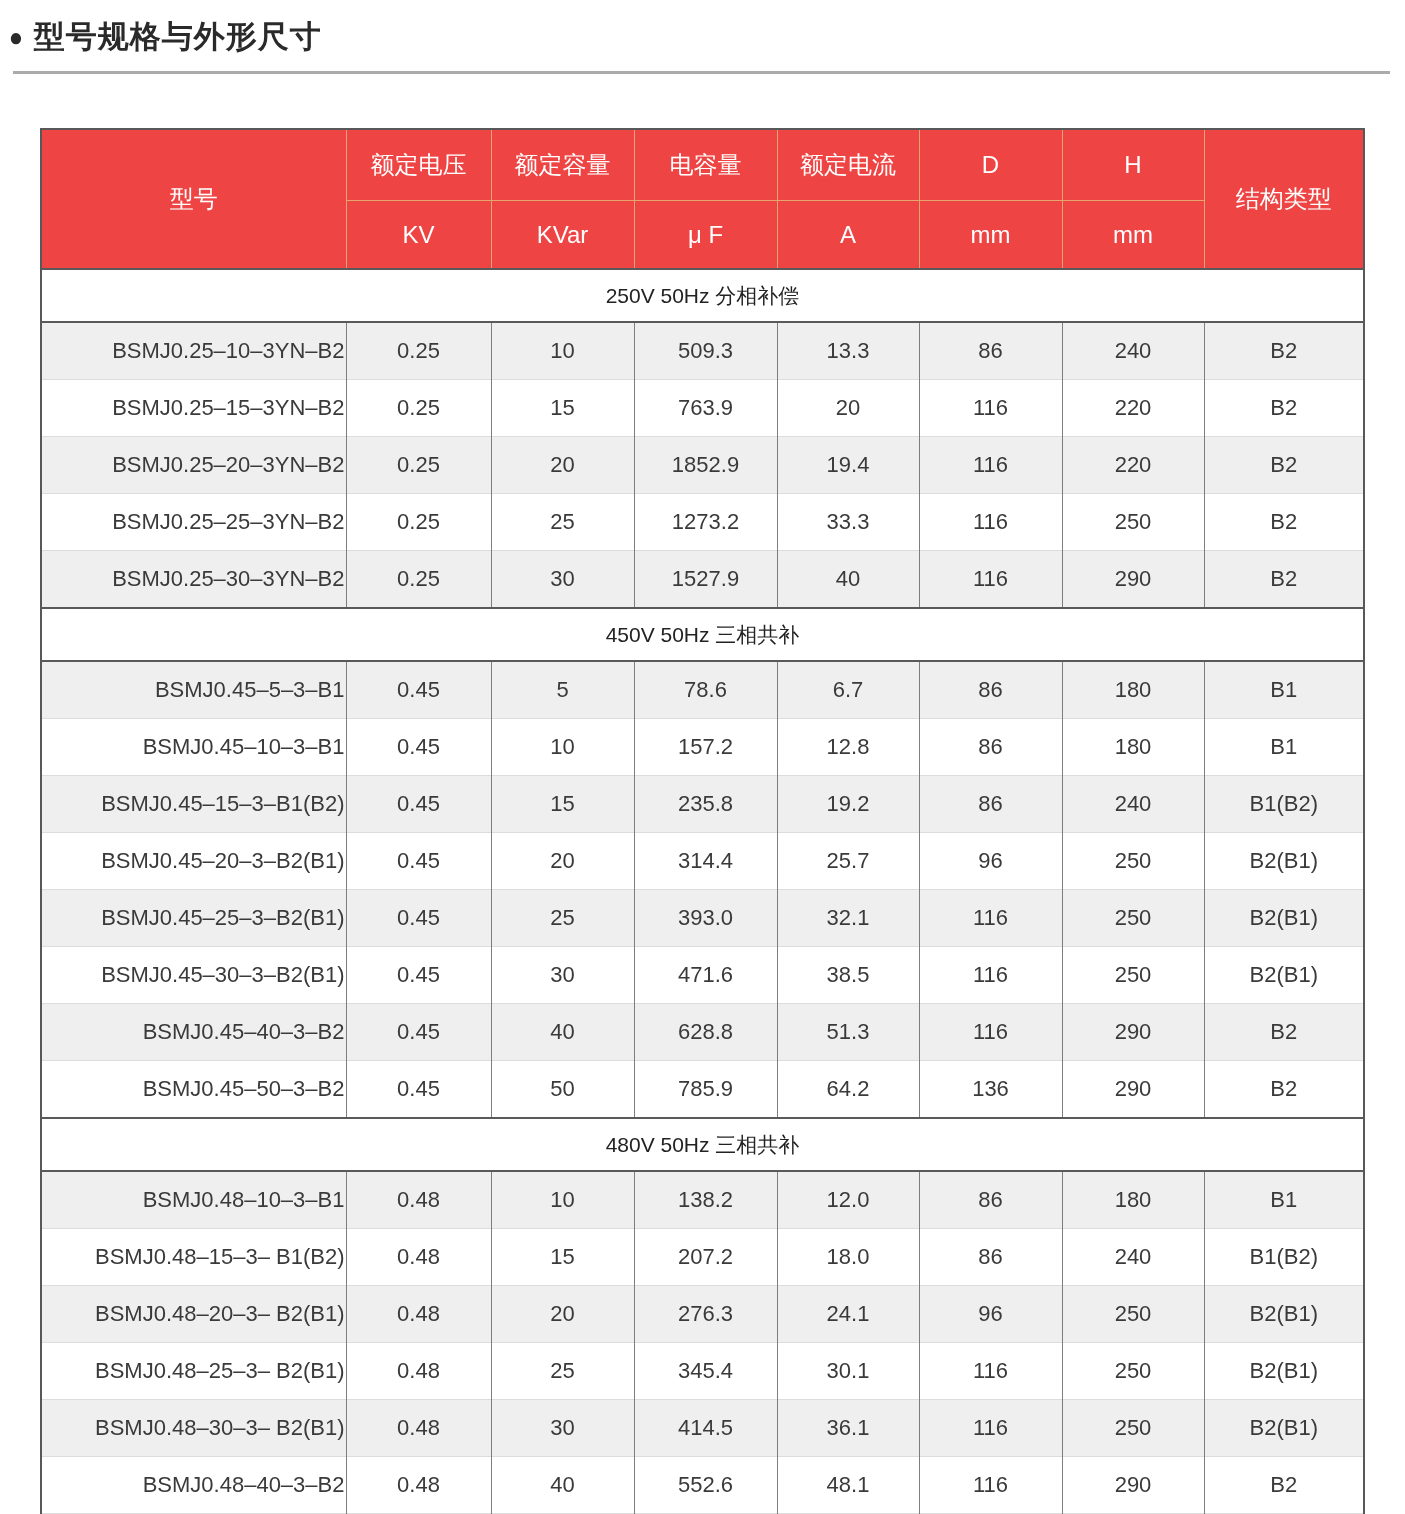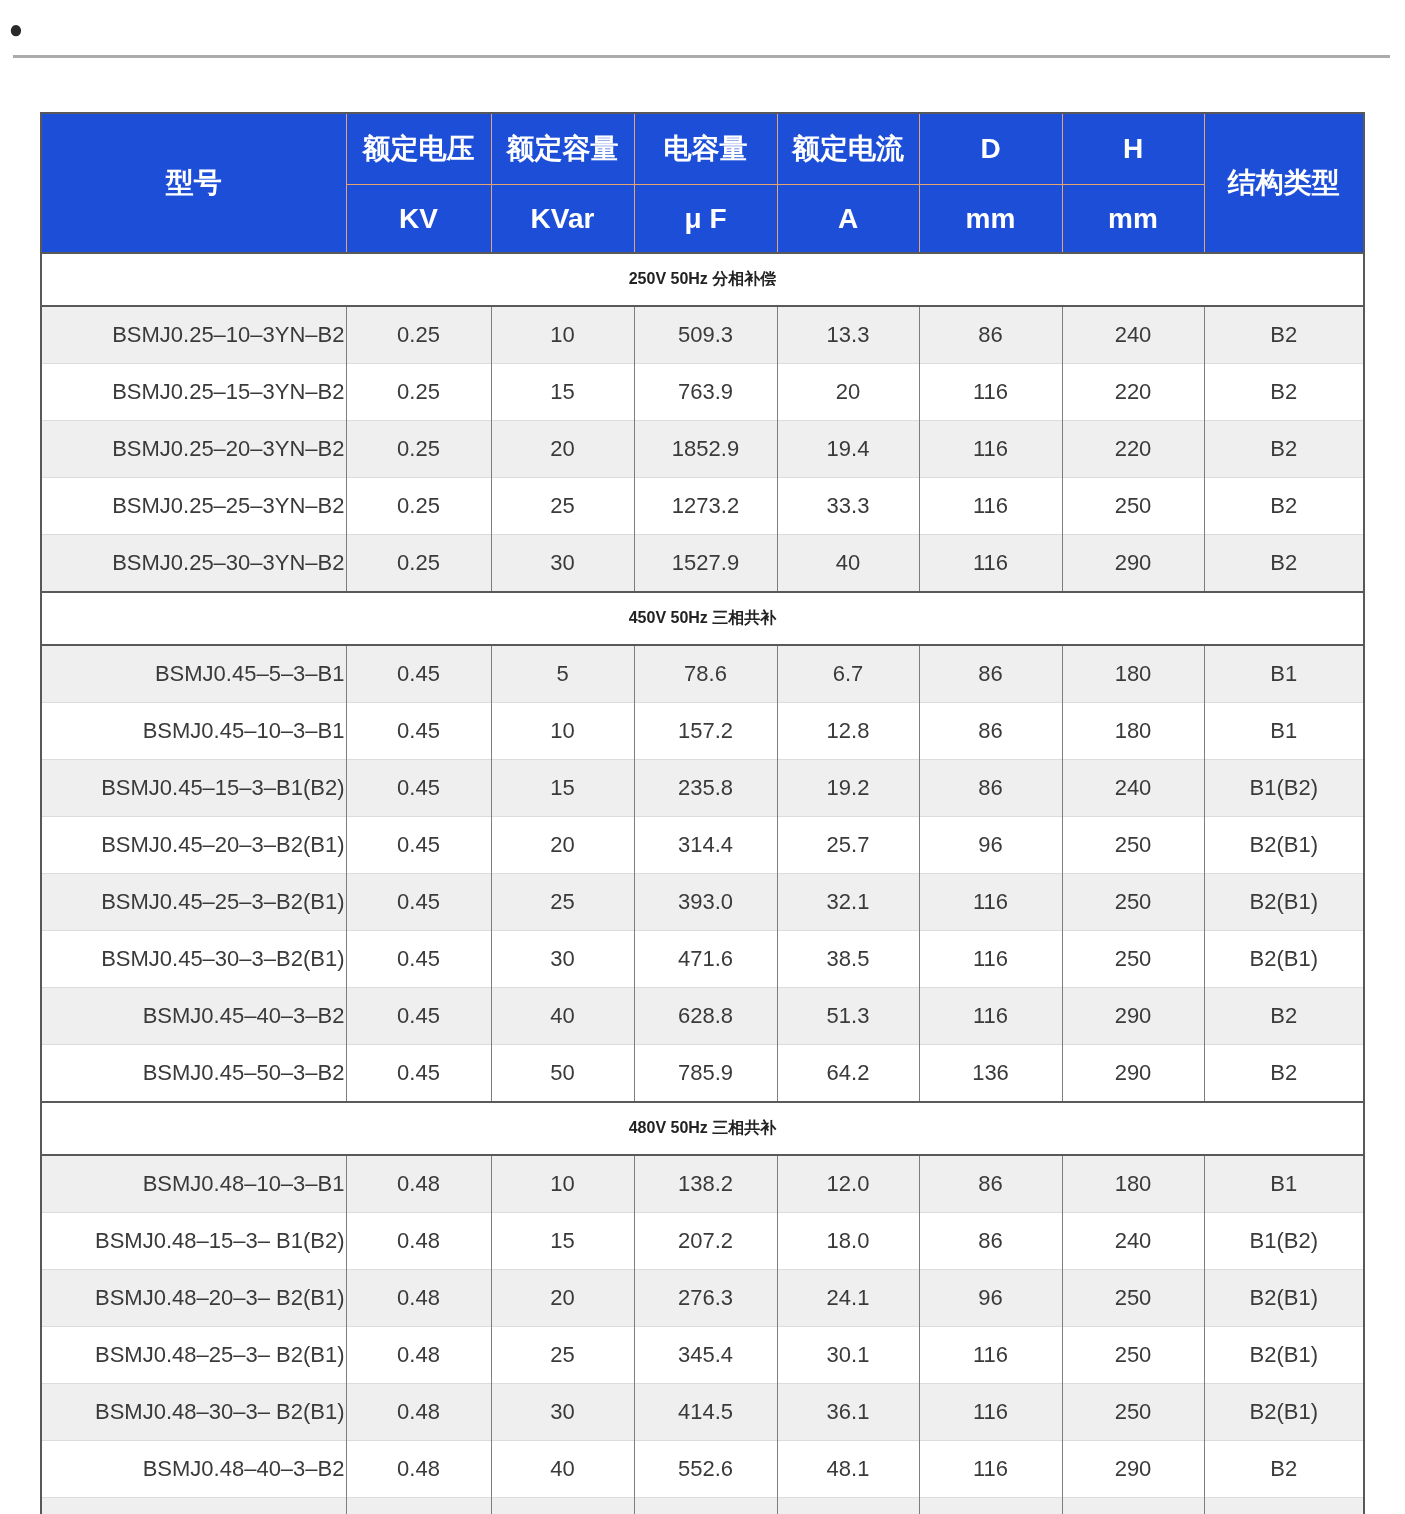--- a/index.html
+++ b/index.html
@@ -25,50 +25,51 @@
   .title-rule{
     border:none;height:3px;background:#ababab;
     margin:13px 15px 0 13px;
   }
   table.spec-table{
     border-collapse:collapse;table-layout:fixed;
     width:1323px;margin:54px 0 0 40px;
     border:2px solid #58585a;
   }
   .spec-table th{
-    background:#1d4ed8;color:#ffffff;font-weight:bold;
-    font-size:28px;text-align:center;vertical-align:middle;
+    background:#ef4444;color:#ffffff;font-weight:normal;
+    font-size:24px;text-align:center;vertical-align:middle;
     border-right:1px solid #e6a56e;
   }
   .spec-table thead tr.hrow1 th{height:68px;}
   .spec-table thead tr.hrow2 th{height:65px;}
   .spec-table thead tr.hrow1 th.unit-split{border-bottom:1px solid #e6a56e;}
   .spec-table thead th.no-right{border-right:none;}
   .spec-table td{vertical-align:middle;}
   tr.section-row td{
     background:#ffffff;color:#222;
-    text-align:center;font-size:16px;height:49px;
-    border-top:2px solid #59595b;border-bottom:2px solid #59595b;font-weight:bold;
+    text-align:center;font-size:21px;height:49px;
+    border-top:2px solid #59595b;border-bottom:2px solid #59595b;
   }
   tr.data-row td{
     height:54px;font-size:22px;color:#3a3a3a;
     border-right:1px solid #7d7d7d;
     border-top:1px solid #dcdcdc;
     background:#ffffff;
   }
   tr.data-row td:last-child{border-right:none;text-align:center;}
   tr.data-row.stripe td{background:#efefef;}
   td.model-cell{text-align:right;padding-left:28px;}
   td.num-cell{text-align:center;}
 </style>
 </head>
 <body>
 
 <div class="title-row">
   <span class="bullet">●</span>
+  <h1 class="page-title">型号规格与外形尺寸</h1>
 </div>
 <hr class="title-rule">
 
 <table class="spec-table">
   <colgroup>
     <col style="width:305px">
       <col style="width:145px">
       <col style="width:143px">
     <col style="width:143px">
       <col style="width:142px">

